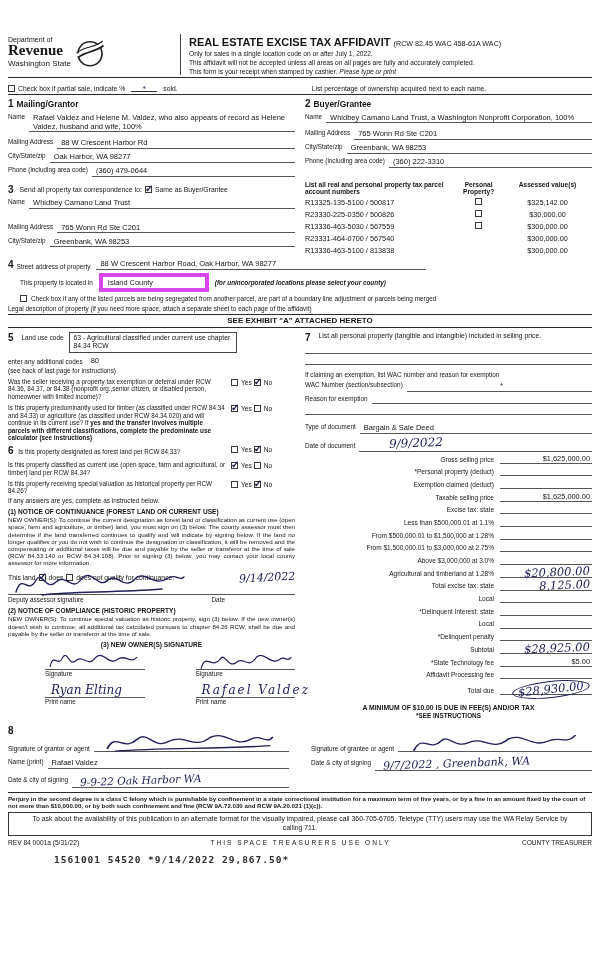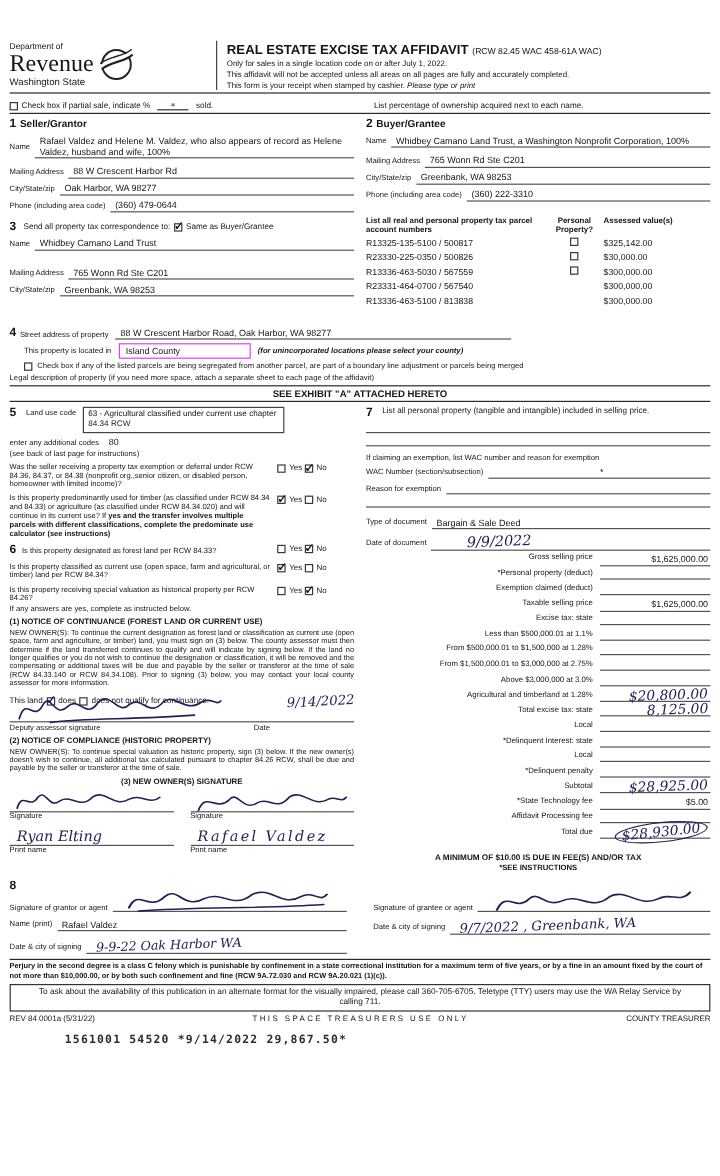--- a/index.html
+++ b/index.html
@@ -16,72 +16,72 @@
   .sec-title{font-size:8.4px;font-weight:bold;}
   .cb{display:inline-block;width:7px;height:7px;border:1px solid #3a3a3a;position:relative;vertical-align:middle;background:#fff;flex:none;}
   .cb.checked::after{content:"✓";position:absolute;left:-1px;top:-4px;font-size:10px;font-weight:bold;color:#15153f;}
   .hw{font-family:"DejaVu Serif",serif;font-style:italic;color:var(--ink);}
   .sig{stroke:var(--ink);fill:none;stroke-width:1.4;stroke-linecap:round;}
   
   .hdr{display:flex;}
   .hdr-left{width:172px;flex:none;padding-top:2px;}
   .logo-row{display:flex;align-items:flex-start;gap:4px;}
   .dept{font-size:7px;}
-  .agency{font-family:"Liberation Serif",serif;font-weight:normal;font-size:20px;line-height:1;}
+  .agency{font-family:"Liberation Serif",serif;font-weight:bold;font-size:15px;line-height:1;}
   .wastate{font-size:8px;margin-top:1px;}
   .logo-swoosh{width:30px;height:30px;margin-top:2px;}
   .form-no{font-size:12px;font-weight:bold;margin-top:7px;}
   .hdr-right{flex:1;border-left:1px solid #444;padding-left:8px;padding-top:2px;}
   .title-line{font-size:11px;font-weight:bold;}
   .title-suffix{font-size:7.2px;font-weight:normal;}
   .instr{font-size:6.6px;margin-top:1.5px;line-height:1.15;}
   
   .partial-row{display:flex;align-items:flex-end;margin-top:4px;padding:3px 0 2px 0;font-size:6.8px;}
   .star-slot{display:inline-block;width:26px;border-bottom:0.9px solid #333;text-align:center;margin:0 3px;line-height:0.6;}
   .partial-left{display:flex;align-items:flex-end;gap:3px;width:52%;}
   .own-note{font-size:6.8px;}
   
   .twocol{display:flex;gap:10px;}
   .col{flex:1;min-width:0;}
-  .frow{display:flex;align-items:center;margin-top:3.5px;}
+  .frow{display:flex;align-items:flex-start;margin-top:3.5px;}
   .frow .lbl{flex:none;padding-right:4px;}
   .uval{flex:1;border-bottom:0.9px solid #555;font-size:7.5px;padding:0 0 0.5px 4px;min-height:9px;line-height:1.2;}
   .sechead{margin-top:3px;display:flex;align-items:baseline;}
   
   .pt-head,.pt-row{display:flex;align-items:flex-start;}
   .pt-head{font-size:6.6px;font-weight:bold;}
   .pt-c1{width:52%;font-size:7.3px;}
   .pt-head .pt-c1{font-size:6.6px;}
   .pt-c2{width:17%;text-align:center;font-size:6.6px;}
-  .pt-c3{flex:1;text-align:left;font-size:7.3px;}
+  .pt-c3{flex:1;text-align:center;font-size:7.3px;}
   .pt-row{margin-top:3px;}
   
   .sec4 .row{display:flex;align-items:flex-end;margin-top:3px;}
   .exhibit{text-align:center;font-size:8px;font-weight:bold;padding:1.5px 0;}
-  .county-box{border:1px solid #d946ef;font-size:7.4px;padding:1px 5px;min-width:110px;}
+  .county-box{border:4px solid #d946ef;font-size:7.4px;padding:1px 5px;min-width:110px;}
   
   .code-box{border:1px solid #444;font-size:6.8px;padding:1.5px 4px;width:168px;line-height:1.2;}
   .q-row{display:flex;margin-top:4px;}
   .q-text{flex:1;font-size:6.3px;line-height:1.18;padding-right:5px;}
   .yn{flex:none;width:64px;display:flex;align-items:flex-start;gap:2px;font-size:6.6px;padding-top:1px;}
   .yn .cb{margin-right:1px;}
   .body-txt{font-size:6.15px;line-height:1.15;text-align:justify;margin-top:1.5px;}
   .n-title{font-size:6.6px;font-weight:bold;margin-top:4px;}
   .land-line{display:flex;align-items:center;gap:3px;font-size:6.8px;margin-top:5px;position:relative;}
   .assessor-date{font-size:11px;margin-left:auto;transform:rotate(-3deg);}
   .deputy-line{border-bottom:0.9px solid #555;height:9px;position:relative;margin-top:2px;}
   .assessor-sig{position:absolute;left:4px;bottom:-4px;width:175px;height:30px;overflow:visible;}
   .deputy-labels{display:flex;justify-content:space-between;padding-right:70px;margin-top:1px;}
   .owner-sigs{display:flex;gap:14px;margin-top:4px;}
-  .os-col{flex:1;}
+  .os-col{flex:1;margin-left:37px;}
   .sig-area{height:18px;position:relative;border-bottom:0.9px solid #555;}
   .sig-area svg{position:absolute;left:2px;bottom:-3px;height:22px;width:95%;overflow:visible;}
   .hw-print{position:absolute;left:6px;bottom:0;font-size:12px;white-space:nowrap;}
   
-  .mrow{display:flex;align-items:flex-start;margin-top:2.1px;min-height:10.6px;}
+  .mrow{display:flex;align-items:center;margin-top:2.1px;min-height:10.6px;}
   .mlabel{flex:1;text-align:right;font-size:6.5px;padding-right:6px;line-height:1.1;}
   .mval{width:92px;flex:none;border-bottom:0.9px solid #555;font-size:7.4px;text-align:right;position:relative;padding:0 2px 0.5px 0;min-height:9px;}
   .hw-amt{position:absolute;right:2px;bottom:-2px;font-size:11.5px;white-space:nowrap;transform:rotate(-2deg);}
   .circle{border:1.4px solid var(--ink);border-radius:50%;padding:0 5px 1px 5px;display:inline-block;transform:rotate(-4deg);}
   .blankline{border-bottom:0.9px solid #555;height:11px;}
   
   .sig-row{display:flex;align-items:flex-end;margin-top:2px;}
   .sig-cell{flex:1;border-bottom:0.9px solid #555;height:14px;position:relative;}
   .sig-cell svg{position:absolute;left:8px;bottom:-3px;height:24px;width:90%;overflow:visible;}
   .perjury{font-size:6.15px;font-weight:bold;line-height:1.2;padding:2px 0 3px 0;}
@@ -136,21 +136,21 @@
     </div>
     <div class="own-note">List percentage of ownership acquired next to each name.</div>
   </div>
 
   <div class="hline"></div>
 
   <div class="twocol">
     <div class="col">
       <div class="sechead">
         <span class="sec-num">1</span>
-        <span class="sec-title">Seller/Grantor</span>
+        <span class="sec-title">Mailing/Grantor</span>
       </div>
       <div class="frow">
         <span class="lbl">Name</span>
         <span class="uval">Rafael Valdez and Helene M. Valdez, who also appears of record as Helene Valdez, husband and wife, 100%</span>
       </div>
       <div class="frow mt6">
         <span class="lbl">Mailing Address</span>
         <span class="uval">88 W Crescent Harbor Rd</span>
       </div>
       <div class="frow">
@@ -238,21 +238,21 @@
         <span class="pt-c2"><span class="cb" style="visibility: hidden;"></span></span>
         <span class="pt-c3">$300,000.00</span>
       </div>
     </div>
   </div>
 
   <div class="sec4 mt4">
     <div class="row">
       <span class="sec-num">4</span>
       <span class="lbl" style="padding-right:6px;">Street address of property</span>
-      <span class="uval" style="flex:0 0 330px;margin-top:14px;">88 W Crescent Harbor Road, Oak Harbor, WA 98277</span>
+      <span class="uval" style="flex:0 0 330px;">88 W Crescent Harbor Road, Oak Harbor, WA 98277</span>
     </div>
     <div class="row" style="gap:6px;align-items:center;">
       <span class="lbl" style="margin-left:12px;">This property is located in</span>
       <span class="county-box">Island County</span>
       <span class="lbl b i">(for unincorporated locations please select your county)</span>
     </div>
     <div class="row" style="gap:4px;align-items:center;">
       <span class="cb" style="margin-left:12px;"></span>
       <span class="lbl">Check box if any of the listed parcels are being segregated from another parcel, are part of a boundary line adjustment or parcels being merged</span>
     </div>

